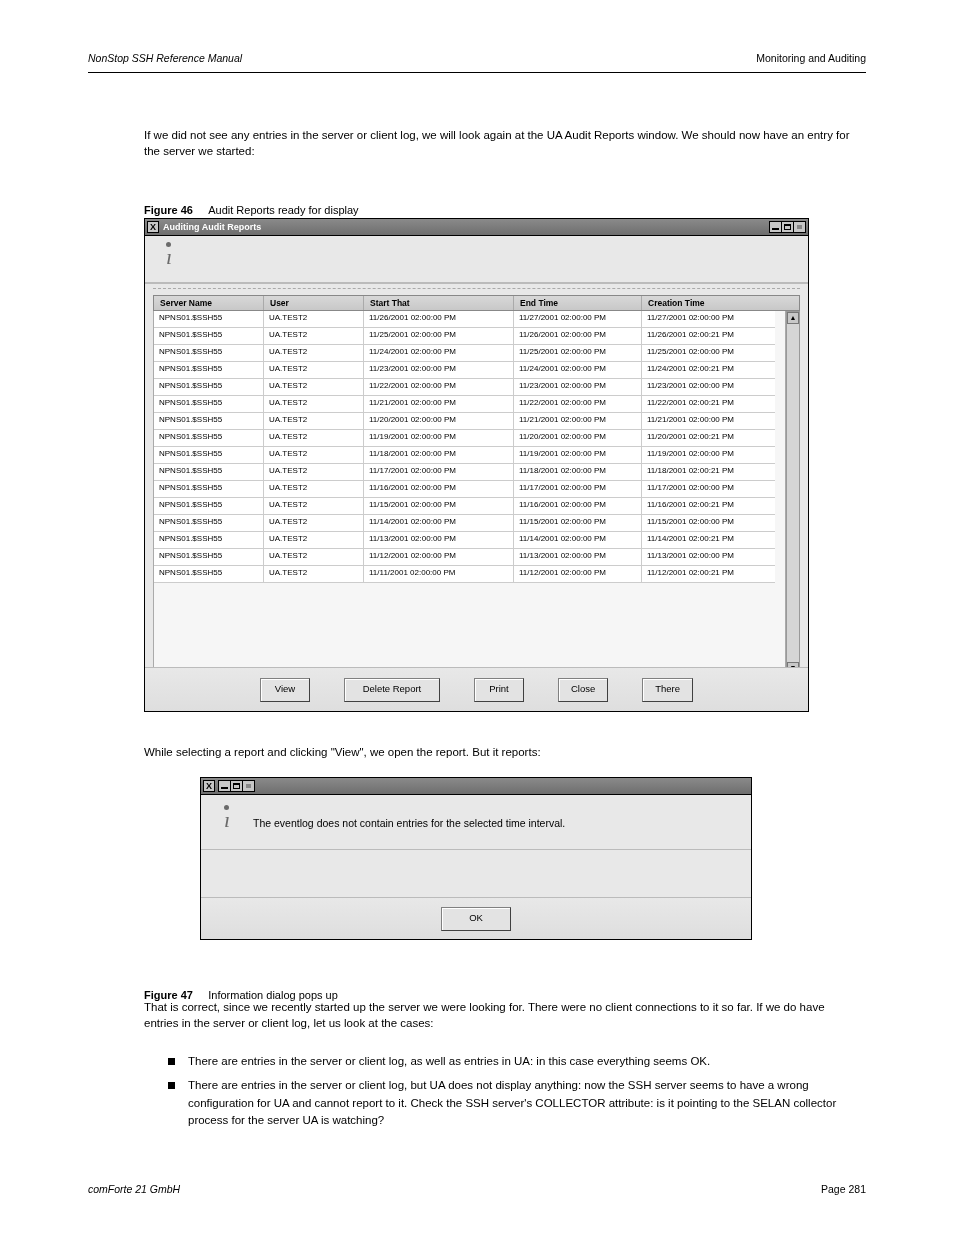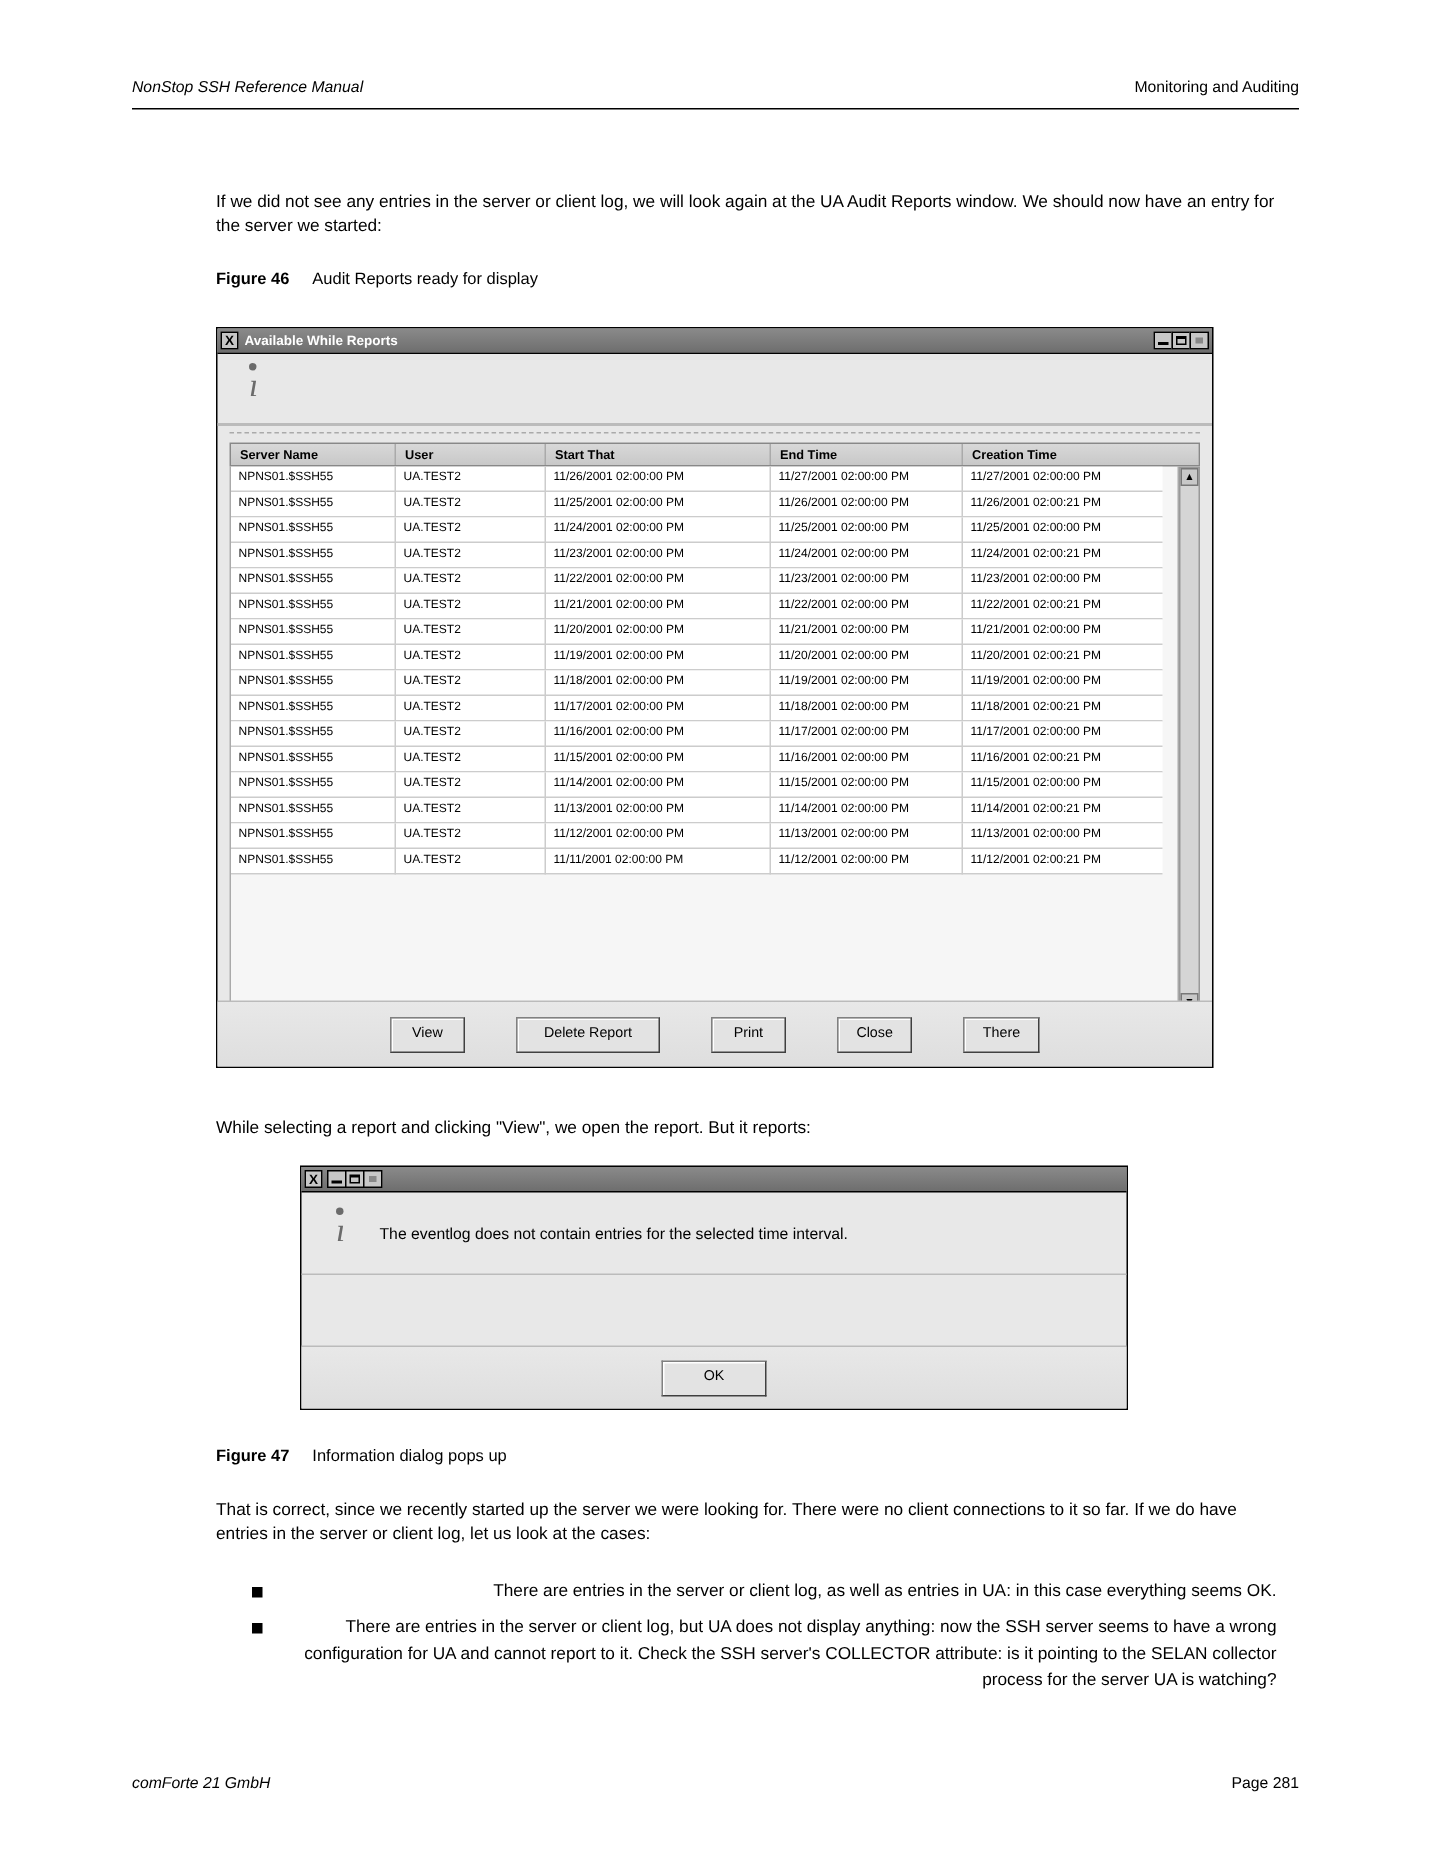--- a/index.html
+++ b/index.html
@@ -37,20 +37,21 @@
     left: 144px;
     right: 100px;
     font-size: 11.5px;
     line-height: 1.35;
   }
   .fig-label {
     position: absolute;
     left: 144px;
     font-size: 11px;
     font-weight: bold;
+    margin-top: 24px;
   }
   .fig-label .normal { font-weight: normal; }
 
   
   .win {
     position: absolute;
     background: #e8e8e8;
     border: 1px solid #000;
   }
   .win1 { top: 218px; left: 144px; width: 665px; height: 494px; }
@@ -186,22 +187,22 @@
     box-shadow: inset 1px 1px 0 #fff;
   }
   .btn.wide { min-width: 96px; }
 
   
   .win2 .info-row { padding: 14px 14px 10px 14px; border-bottom:1px solid #bbb;}
   .win2 .btn-bar { height: 42px; gap:0; justify-content:center; }
 
   
   .list {
-    position:absolute; left:168px; right:103px;
-    font-size: 11.5px; line-height:1.55;text-align:right;
+    position:absolute; left:168px; right:86px;
+    font-size: 11.5px; line-height:1.55;
   }
   .list li { list-style: none; position:relative; padding-left: 20px; margin-bottom: 6px;}
   .list li::before{
     content:""; position:absolute; left:0; top:5px; width:7px; height:7px; background:#000;
   }
 </style>
 </head>
 <body>
 
 <div class="header-left">NonStop SSH Reference Manual</div>
@@ -212,21 +213,21 @@
 
 <div class="fig-label" style="top:180px;">
   <span>Figure 46</span>
   <span class="normal">&nbsp;&nbsp;&nbsp;</span>
   <span class="normal">Audit Reports ready for display</span>
 </div>
 
 <div class="win win1">
   <div class="titlebar">
     <div class="xbox">X</div>
-    <div class="title">Available While Reports</div>
+    <div class="title">Auditing Audit Reports</div>
     <div class="tb-btns">
       <div class="tb-btn min"></div>
       <div class="tb-btn max"></div>
       <div class="tb-btn sq"></div>
     </div>
   </div>
   <div class="info-row">
     <div class="info-icon">ı</div>
   </div>
   <hr class="dash-rule">

